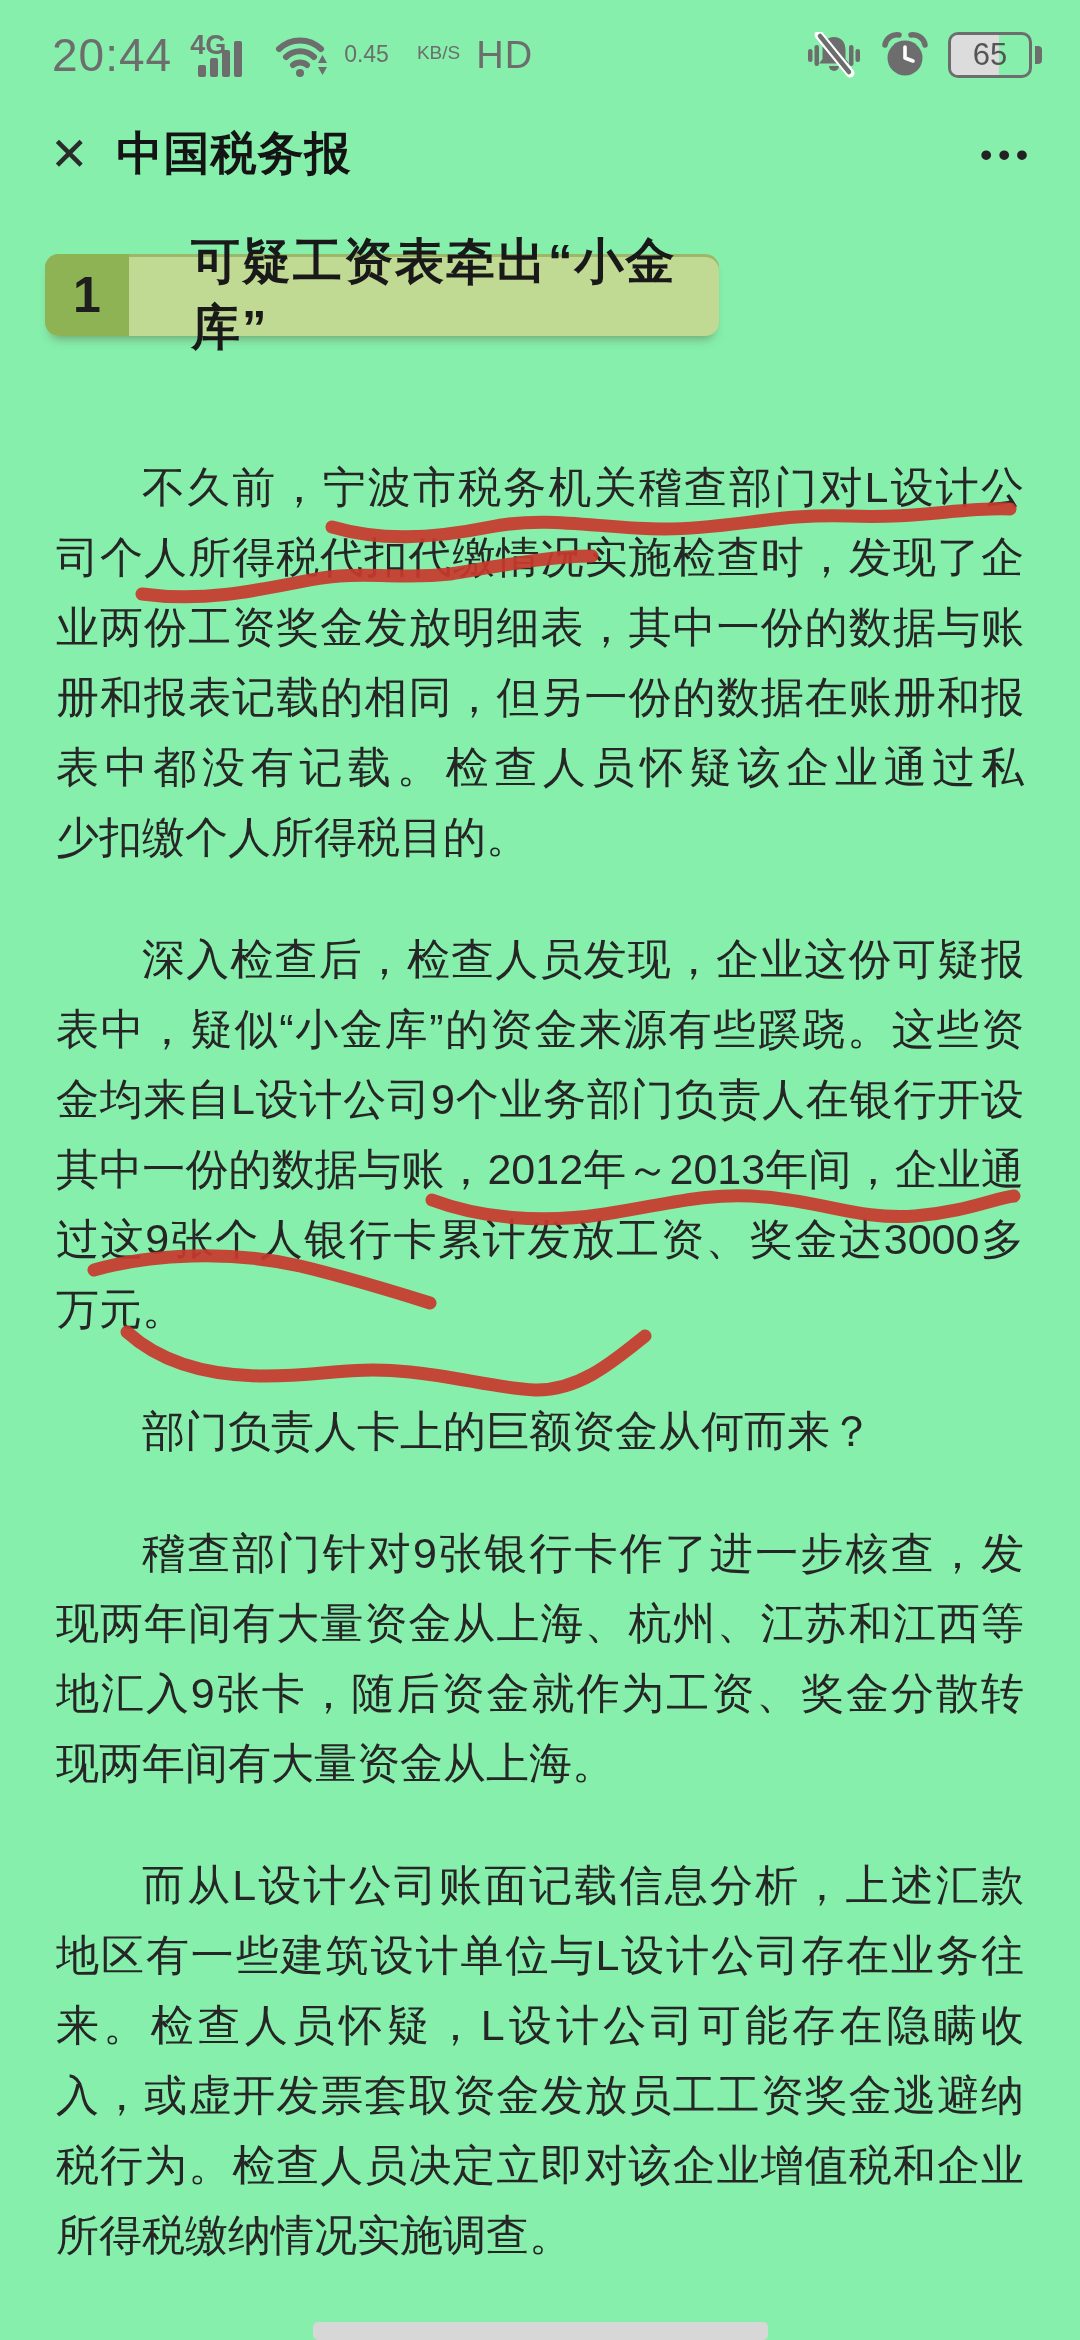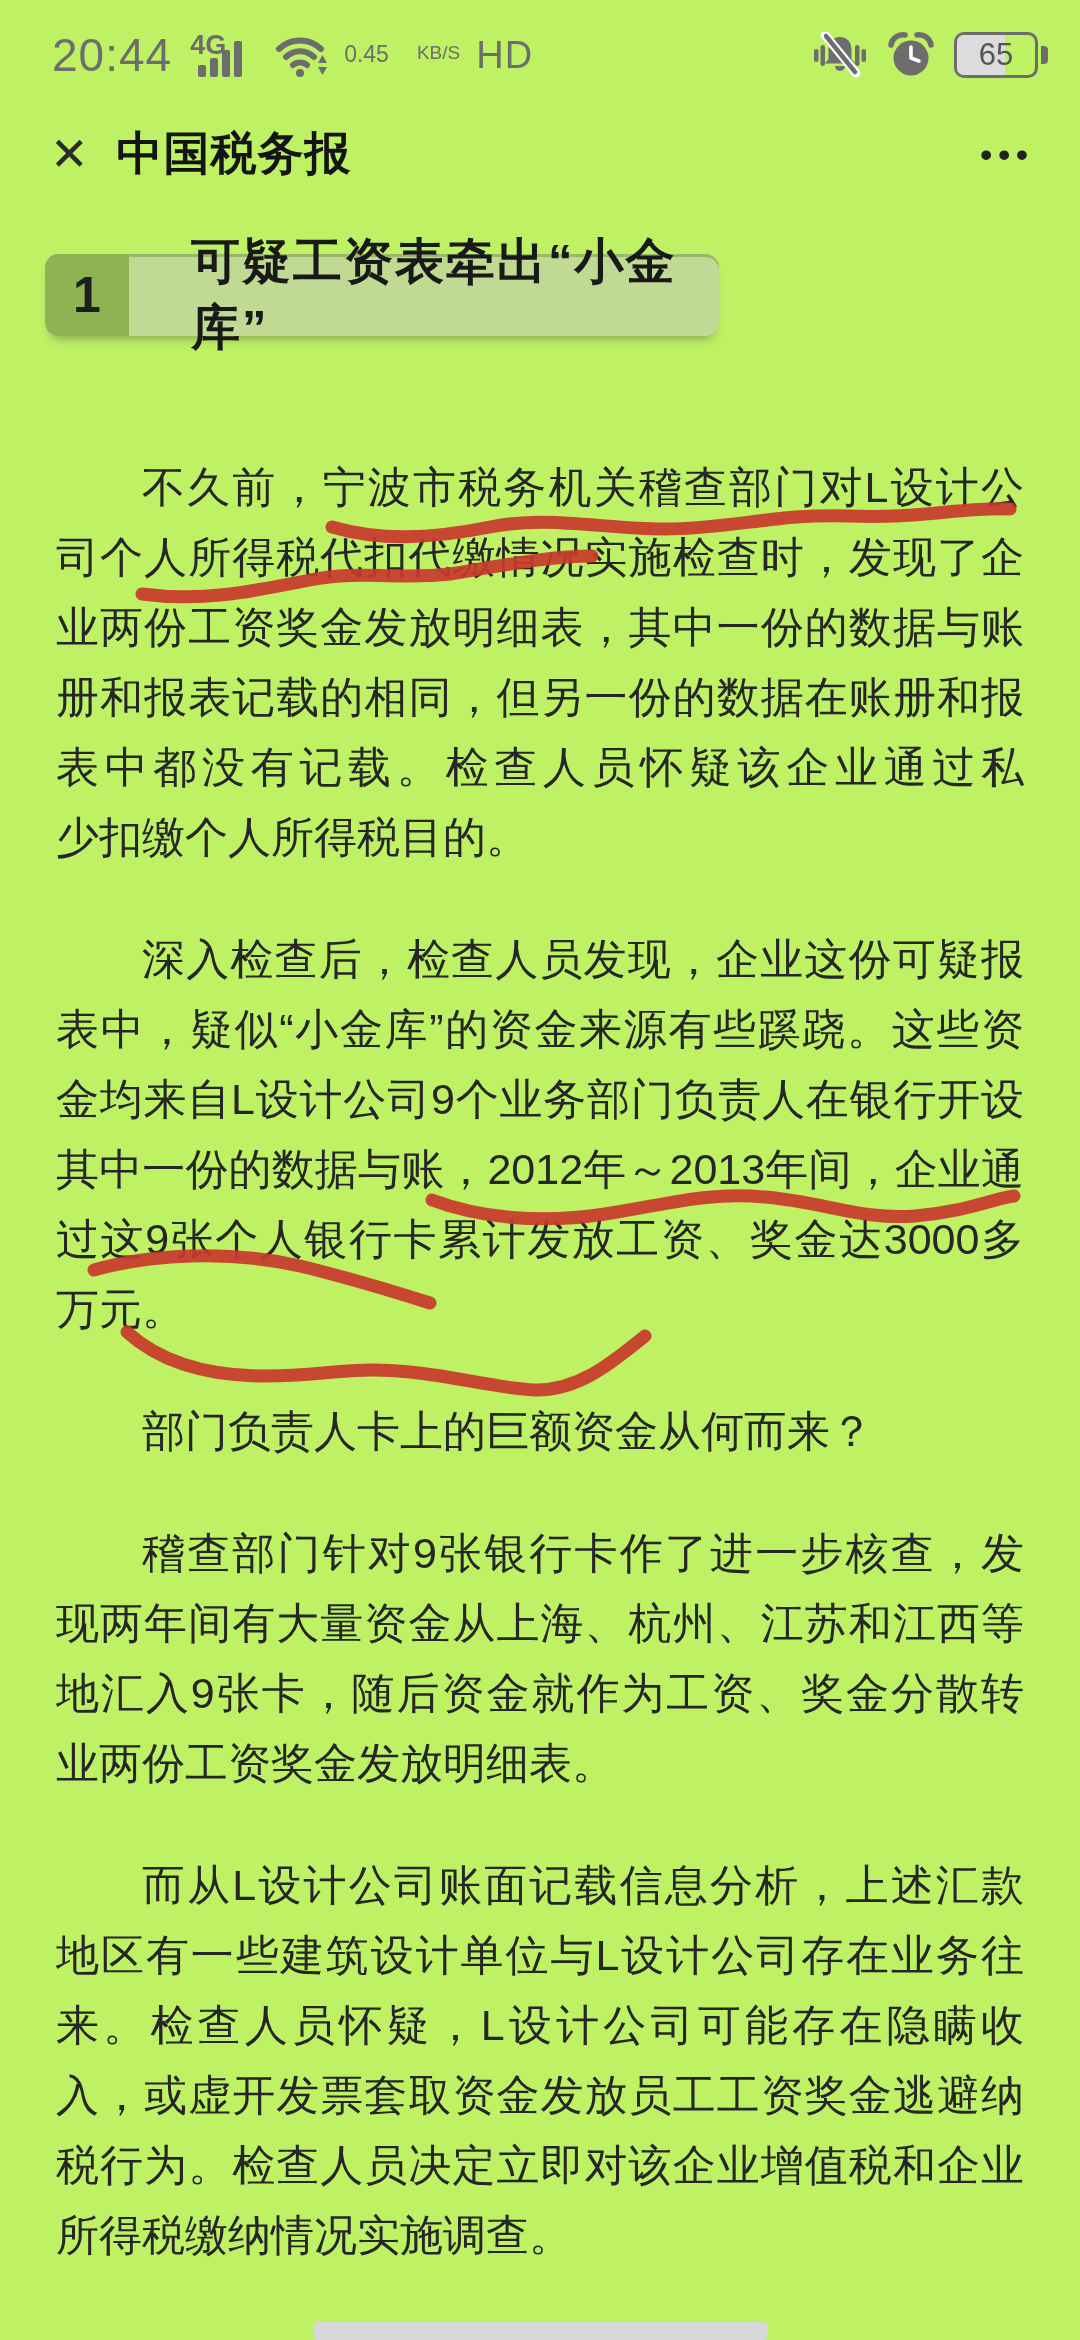--- a/index.html
+++ b/index.html
@@ -4,21 +4,21 @@
 <style>
   * { margin: 0; padding: 0; box-sizing: border-box; }
   html, body { width: 1080px; height: 2340px; }
   body {
     font-family: "Liberation Sans", "DejaVu Sans", sans-serif;
     background: #ffffff;
     position: relative;
     overflow: hidden;
     color: var(--text_dark, #262626);
   }
-  .screen { position: relative; width: 1080px; height: 2340px; background: #bef264; }
+  .screen { position: relative; width: 1080px; height: 2340px; background: #86efac; }
 
   
   .status-bar {
     height: 100px;
     display: flex; align-items: center; justify-content: space-between;
     padding: 10px 42px 0 52px;
     color: var(--status_gray, #6d6d6d);
   }
   .sb-left, .sb-right { display: flex; align-items: center; }
   .sb-left { gap: 16px; }
@@ -35,21 +35,21 @@
   .hd { font-size: 38px; font-weight: 500; letter-spacing: 1px; }
   .icon-svg { display: block; }
   .icon-svg .fg { fill: var(--status_gray, #6d6d6d); }
   .icon-svg .fg-stroke { stroke: var(--status_gray, #6d6d6d); fill: none; }
   .battery { position: relative; width: 84px; height: 46px; border: 3px solid var(--status_gray, #6d6d6d);
              border-radius: 10px; display: flex; align-items: center; justify-content: center; overflow: hidden; }
   .bat-fill { position: absolute; left: 0; top: 0; bottom: 0; width: 62%; background: #dcdcdc; }
   .bat-num { position: relative; font-size: 31px; color: #555; z-index: 1; }
   .bat-nub { position: absolute; right: -10px; width: 7px; height: 18px; background: var(--status_gray, #6d6d6d);
              border-radius: 0 4px 4px 0; top: 50%; transform: translateY(-50%); }
-  .battery-wrap { position: relative; display: flex; align-items: center; }
+  .battery-wrap { position: relative; display: flex; align-items: center; margin-right: 6px; }
 
   
   .nav-bar {
     height: 108px;
     display: flex; align-items: center;
     padding: 0 46px 0 50px;
   }
   .close-btn {
     background: none; border: none; font-size: 46px; font-weight: 300;
     color: #2b2b2b; line-height: 1; cursor: pointer; padding: 0;
@@ -196,21 +196,21 @@
         <div class="line">过这9张个人银行卡累计发放工资、奖金达3000多</div>
         <div class="line last">万元。</div>
       </div>
       <div class="para">
         <div class="line first last">部门负责人卡上的巨额资金从何而来？</div>
       </div>
       <div class="para">
         <div class="line first">稽查部门针对9张银行卡作了进一步核查，发</div>
         <div class="line">现两年间有大量资金从上海、杭州、江苏和江西等</div>
         <div class="line">地汇入9张卡，随后资金就作为工资、奖金分散转</div>
-        <div class="line last">业两份工资奖金发放明细表。</div>
+        <div class="line last">现两年间有大量资金从上海。</div>
       </div>
       <div class="para">
         <div class="line first">而从L设计公司账面记载信息分析，上述汇款</div>
         <div class="line">地区有一些建筑设计单位与L设计公司存在业务往</div>
         <div class="line">来。检查人员怀疑，L设计公司可能存在隐瞒收</div>
         <div class="line">入，或虚开发票套取资金发放员工工资奖金逃避纳</div>
         <div class="line">税行为。检查人员决定立即对该企业增值税和企业</div>
         <div class="line last">所得税缴纳情况实施调查。</div>
       </div>
     </div>

